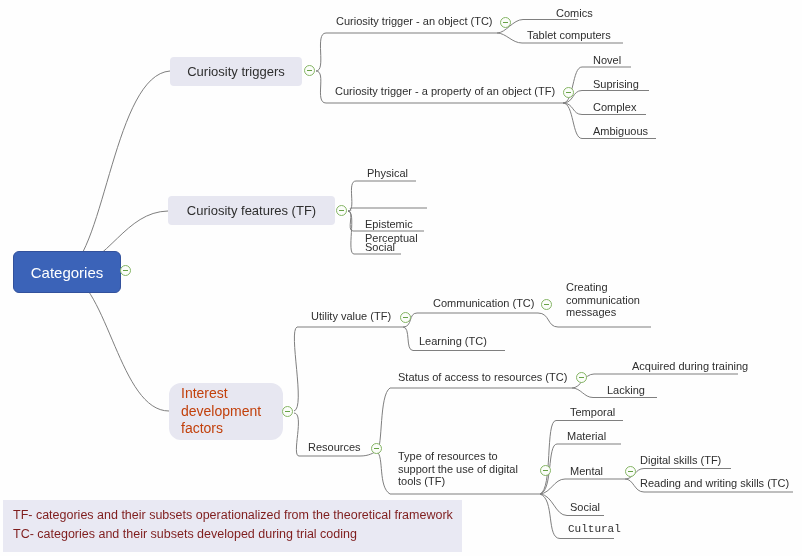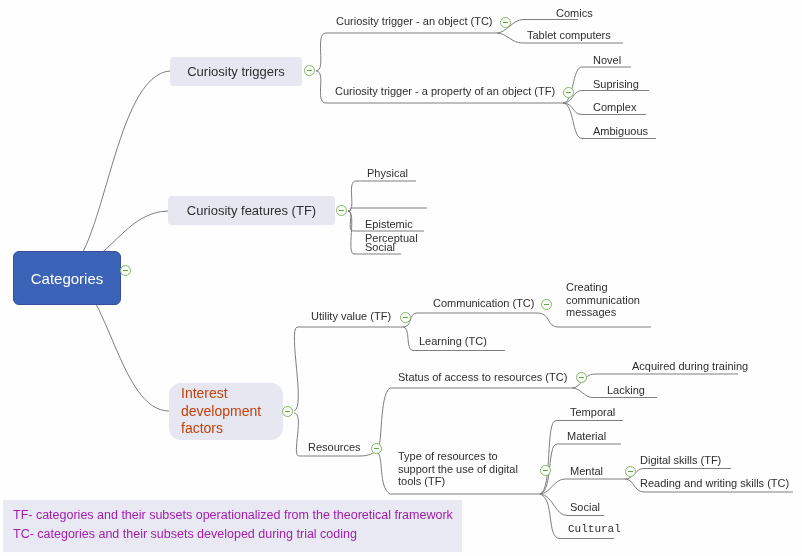--- a/index.html
+++ b/index.html
@@ -14,21 +14,21 @@
   .rootbox{position:absolute;display:flex;align-items:center;justify-content:center;
        background:#3b63b8;border:1px solid #32519c;border-radius:6px;color:#ffffff;
        font-size:15px;box-sizing:border-box;}
   .interestbox{position:absolute;display:flex;align-items:center;background:#e7e7f1;
        border-radius:12px;font-size:14px;color:#c2410c;line-height:1.25;padding-left:12px;
        box-sizing:border-box;}
   .minus{position:absolute;width:11px;height:11px;box-sizing:border-box;background:#fbfdf9;
        border:1px solid #85b565;border-radius:50%;}
   .minus::after{content:"";position:absolute;left:2px;right:2px;top:4px;height:1px;background:#68a247;}
   .legendbox{position:absolute;background:#e9e9f3;}
-  .legendbox div{position:absolute;left:10px;font-size:12.5px;color:#a21caf;white-space:nowrap;}
+  .legendbox div{position:absolute;left:10px;font-size:12.5px;color:#7f1d1d;white-space:nowrap;}
 </style>
 </head>
 <body>
 
 <div class="stage">
 
   <svg class="wires" viewBox="0 0 802 556">
     <path d="M67,272 C105,250 115,75 170,71"></path>
     <path d="M67,272 C110,262 125,212 168,211"></path>
     <path d="M67,272 C108,285 120,411 169,411"></path>
@@ -55,21 +55,21 @@
     <path d="M572,388 C581,388 584,397.5 593,397.5 H657"></path>
     <path d="M540,494 C553,489 545,421 556,420.5 H623"></path>
     <path d="M540,494 C553,491 547,444 557,444 H621"></path>
     <path d="M540,494 C551,493 554,479 565,479 H625"></path>
     <path d="M540,494 C553,495 555,515.5 567,515.5 H604"></path>
     <path d="M540,494 C555,499 546,538.5 560,538.5 H614"></path>
     <path d="M625,479 C634,479 635,468.5 644,468.5 H731"></path>
     <path d="M625,479 C634,479 634,492 644,492 H793"></path>
   </svg>
 
-  <div class="rootbox" style="left:13px;top:251px;width:108px;height:54px;text-align:center;">Categories</div>
+  <div class="rootbox" style="left:13px;top:251px;width:108px;height:42px;text-align:center;">Categories</div>
 
   <div class="box" style="left:170px;top:57px;width:132px;height:29px;">Curiosity triggers</div>
   <div class="box" style="left:168px;top:196px;width:167px;height:29px;">Curiosity features (TF)</div>
   <div class="interestbox" style="left:169px;top:383px;width:114px;height:57px;">Interest development factors</div>
 
   <div class="lbl" style="left:336px;top:15px;">Curiosity trigger - an object (TC)</div>
   <div class="lbl" style="left:528px;top:7px;margin-left:28px;">Comics</div>
   <div class="lbl" style="left:527px;top:29px;">Tablet computers</div>
   <div class="lbl" style="left:335px;top:85px;">Curiosity trigger - a property of an object (TF)</div>
   <div class="lbl" style="left:593px;top:54px;">Novel</div>

